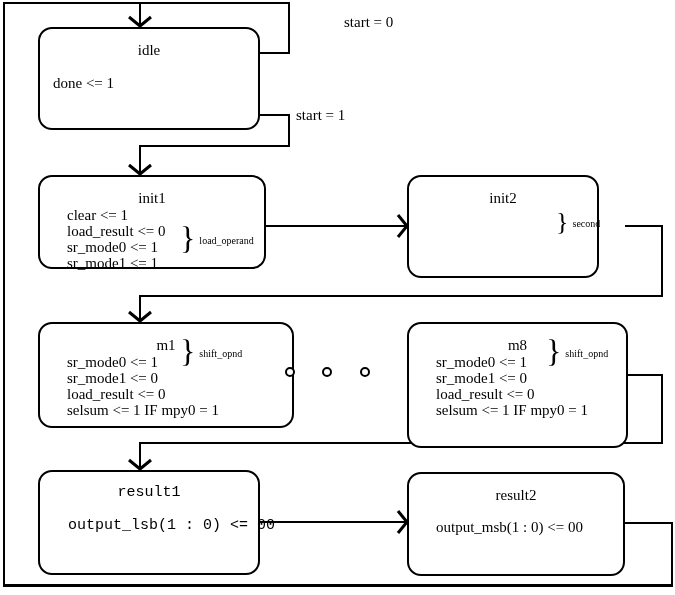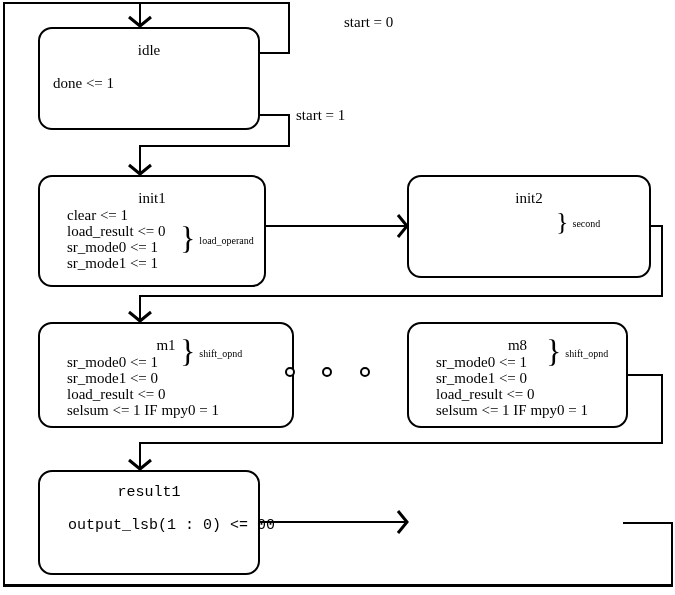--- a/index.html
+++ b/index.html
@@ -80,35 +80,35 @@
     </svg>
 
   <div class="t-label" style="left:296px; top:14px;margin-left:48px;">start = 0</div>
   <div class="t-label" style="left:296px; top:107px;">start = 1</div>
 
   <div class="state" style="left:38px; top:27px; width:222px; height:103px;">
     <div class="title">idle</div>
     <div class="solo" style="left:13px; top:46px;">done &lt;= 1</div>
   </div>
 
-  <div class="state" style="left:38px; top:175px; width:228px; height:112px;">
+  <div class="state" style="left:38px; top:175px; width:228px; height:94px;">
     <div class="title">init1</div>
     <div class="lines">
       <div>clear &lt;= 1</div>
       <div>load_result &lt;= 0</div>
       <div>sr_mode0 &lt;= 1</div>
       <div>sr_mode1 &lt;= 1</div>
     </div>
     <div class="annot" style="left:140px; top:47px;">
       <span class="brace" style="font-size:32px;">}</span>
       <span class="annot-label">load_operand</span>
     </div>
   </div>
 
-  <div class="state" style="left:407px; top:175px; width:244px; height:103px;">
+  <div class="state" style="left:407px; top:175px; width:192px; height:103px;">
     <div class="title">init2</div>
     <div class="annot" style="left:147px; top:33px;">
       <span class="brace" style="font-size:26px;">}</span>
       <span class="annot-label">second</span>
     </div>
   </div>
 
   <div class="state" style="left:38px; top:322px; width:256px; height:106px;">
     <div class="title">m1</div>
     <div class="lines">
@@ -120,33 +120,37 @@
     <div class="annot" style="left:140px; top:13px;">
       <span class="brace" style="font-size:32px;">}</span>
       <span class="annot-label">shift_opnd</span>
     </div>
   </div>
 
   <div class="dot" style="left:285px; top:367px;"></div>
   <div class="dot" style="left:322px; top:367px;"></div>
   <div class="dot" style="left:360px; top:367px;"></div>
 
-  <div class="state" style="left:407px; top:322px; width:221px; height:106px;">
+  <div class="state" style="left:407px; top:322px; width:221px; height:126px;">
     <div class="title">m8</div>
     <div class="lines">
       <div>sr_mode0 &lt;= 1</div>
       <div>sr_mode1 &lt;= 0</div>
       <div>load_result &lt;= 0</div>
       <div>selsum &lt;= 1 IF mpy0 = 1</div>
     </div>
     <div class="annot" style="left:137px; top:13px;">
       <span class="brace" style="font-size:32px;">}</span>
       <span class="annot-label">shift_opnd</span>
     </div>
   </div>
 
   <div class="state" style="left:38px; top:470px; width:222px; height:105px;font-family:Liberation Mono, monospace;">
     <div class="title">result1</div>
     <div class="solo" style="left:28px; top:46px;text-align:right;">output_lsb(1 : 0) &lt;= 00</div>
   </div>
 
+  <div class="state" style="left:407px; top:472px; width:218px; height:104px;">
+    <div class="title">result2</div>
+    <div class="solo" style="left:27px; top:45px;">output_msb(1 : 0) &lt;= 00</div>
+  </div>
 
 </div>
 
 </body></html>

